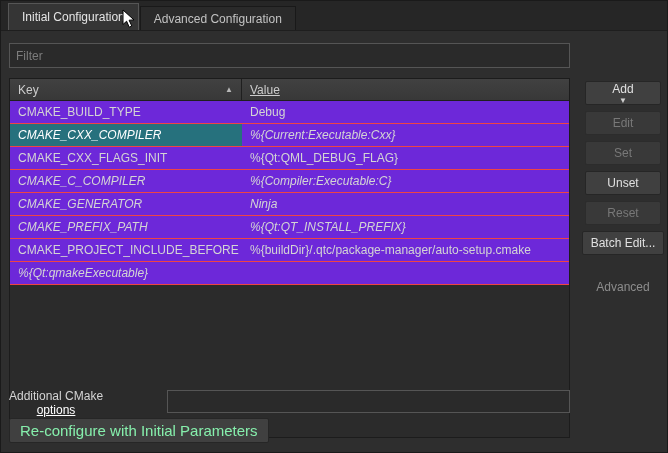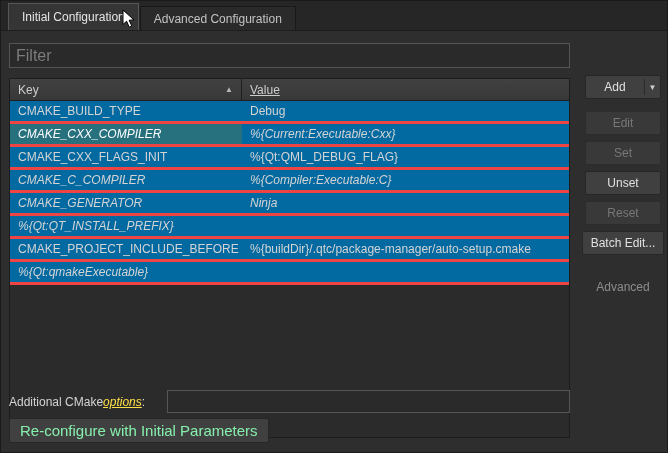--- a/index.html
+++ b/index.html
@@ -31,39 +31,39 @@
   .tab.active {
     height:27px; background:#353535; color:#e4e4e4;
     border:1px solid #565656; border-bottom:none;
   }
 
   
   .filter-input {
     position:absolute; left:8px; top:42px; width:561px; height:25px;
     background:#2a2a2a; border:1px solid #555555;
     color:#d4d4d4; padding:0 6px;
-    font-family:"Liberation Sans", sans-serif; font-size:16px;
+    font-family:"Liberation Sans", sans-serif; font-size:12px;
     outline:none;
   }
   .filter-input::placeholder { color:#7c7c7c; }
 
   
   .table {
     position:absolute; left:8px; top:77px; width:561px; height:360px;
     background:#2b2b2b; border:1px solid #1c1c1c;
     overflow:hidden;
   }
   .thead { display:flex; height:22px; background:linear-gradient(#414141,#383838);
     border-bottom:1px solid #1f1f1f; color:#cccccc; }
   .th { display:flex; align-items:center; padding:0 8px; }
   .th.key { width:232px; border-right:1px solid #1f1f1f; justify-content:space-between; }
   .th.value { flex:1;text-decoration:underline; }
   .sort-icon { font-size:8px; color:#b8b8b8; margin-left:6px; }
 
-  .trow { display:flex; height:23px; background:#0369a1; border-bottom:3px solid #ef4444;text-align:center; }
+  .trow { display:flex; height:23px; background:#6d28d9; border-bottom:1px solid #ef4444;text-align:center; }
   .td { display:flex; align-items:center; padding:0 8px; white-space:nowrap; overflow:hidden; }
   .td.key { width:232px; }
   .td.value { flex:1; }
   .italic { font-style:italic; }
   .td.selected { background:#26717d; color:#ffffff; }
 
   
   .btn {
     position:absolute; left:584px; width:76px; height:24px;
     background:#404040; border:1px solid #262626; border-radius:2px;
@@ -77,23 +77,23 @@
   .btn-add .arrow { width:15px; text-align:center; font-size:8px; color:#cfcfcf; }
   .advanced-label {
     position:absolute; left:584px; top:276px; width:76px; height:20px;
     display:flex; align-items:center; justify-content:center;
     color:#8d8d8d;
   }
 
   
   .options-row {
     position:absolute; left:8px; top:388px; height:25px;
-    display:flex; align-items:center;
+    display:flex; align-items:center;flex-direction:column;
   }
-  .options-link { color:#fde047; text-decoration:underline; cursor:pointer;font-style:italic; }
+  .options-link { color:#ffffff; text-decoration:underline; cursor:pointer; }
   .options-input {
     position:absolute; left:166px; top:389px; width:403px; height:23px;
     background:#2a2a2a; border:1px solid #555555; color:#d4d4d4;
     padding:0 5px; font-family:"Liberation Sans", sans-serif; font-size:12px;
     outline:none;
   }
   .reconfigure-btn {
     position:absolute; left:8px; top:417px; height:25px;
     background:#404040; border:1px solid #262626; border-radius:2px;
     color:#86efac; padding:0 10px;
@@ -138,32 +138,33 @@
   </div>
   <div class="trow">
     <div class="td key italic">CMAKE_C_COMPILER</div>
     <div class="td value italic">%{Compiler:Executable:C}</div>
   </div>
   <div class="trow">
     <div class="td key italic">CMAKE_GENERATOR</div>
     <div class="td value italic">Ninja</div>
   </div>
   <div class="trow">
+    <div class="td key italic">CMAKE_PREFIX_PATH</div>
     <div class="td value italic">%{Qt:QT_INSTALL_PREFIX}</div>
   </div>
   <div class="trow">
     <div class="td key">CMAKE_PROJECT_INCLUDE_BEFORE</div>
     <div class="td value">%{buildDir}/.qtc/package-manager/auto-setup.cmake</div>
   </div>
   <div class="trow">
     <div class="td value italic">%{Qt:qmakeExecutable}</div>
   </div>
 </div>
 
-<div class="btn btn-add" style="top:74px;">
+<div class="btn btn-add" style="top:80px;flex-direction:column;">
   <span class="lbl">Add</span>
   <span class="sep"></span>
   <span class="arrow">▼</span>
 </div>
 <div class="btn disabled" style="top:110px;">Edit</div>
 <div class="btn disabled" style="top:140px;">Set</div>
 <div class="btn" style="top:170px;">Unset</div>
 <div class="btn disabled" style="top:200px;">Reset</div>
 <div class="btn" style="top:230px; left:581px; width:82px;">Batch Edit...</div>
 <div class="advanced-label">Advanced</div>

